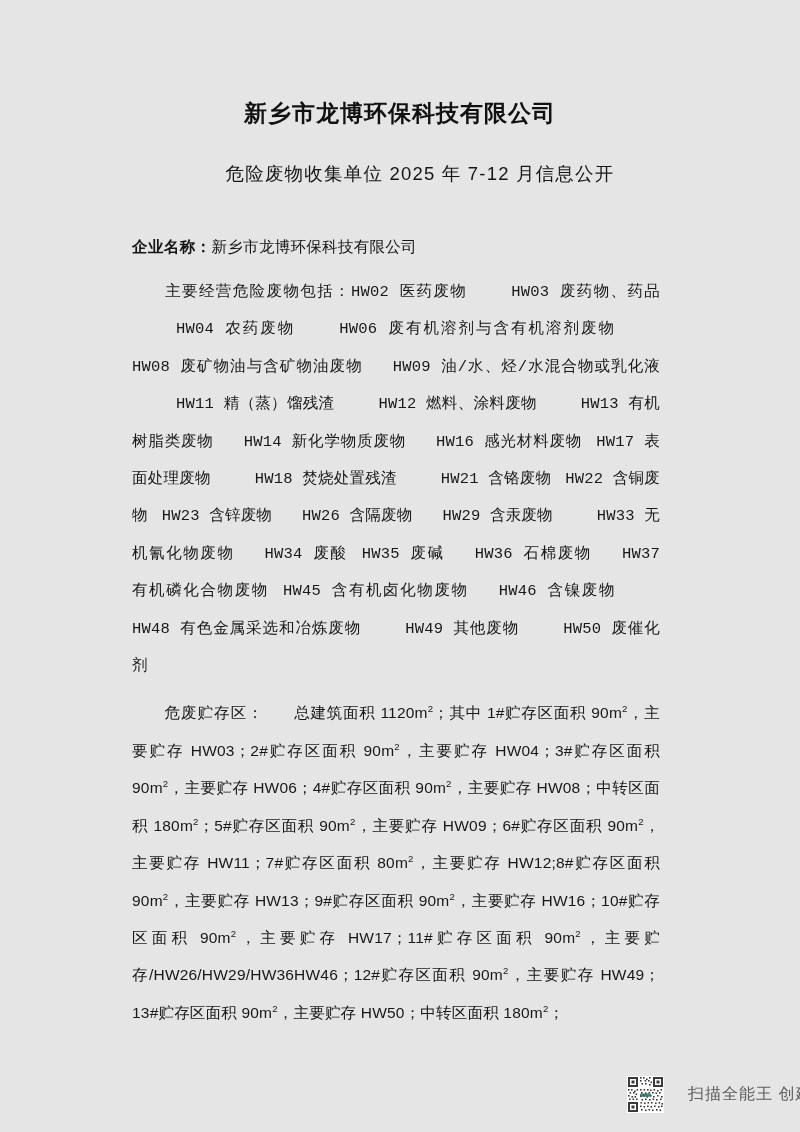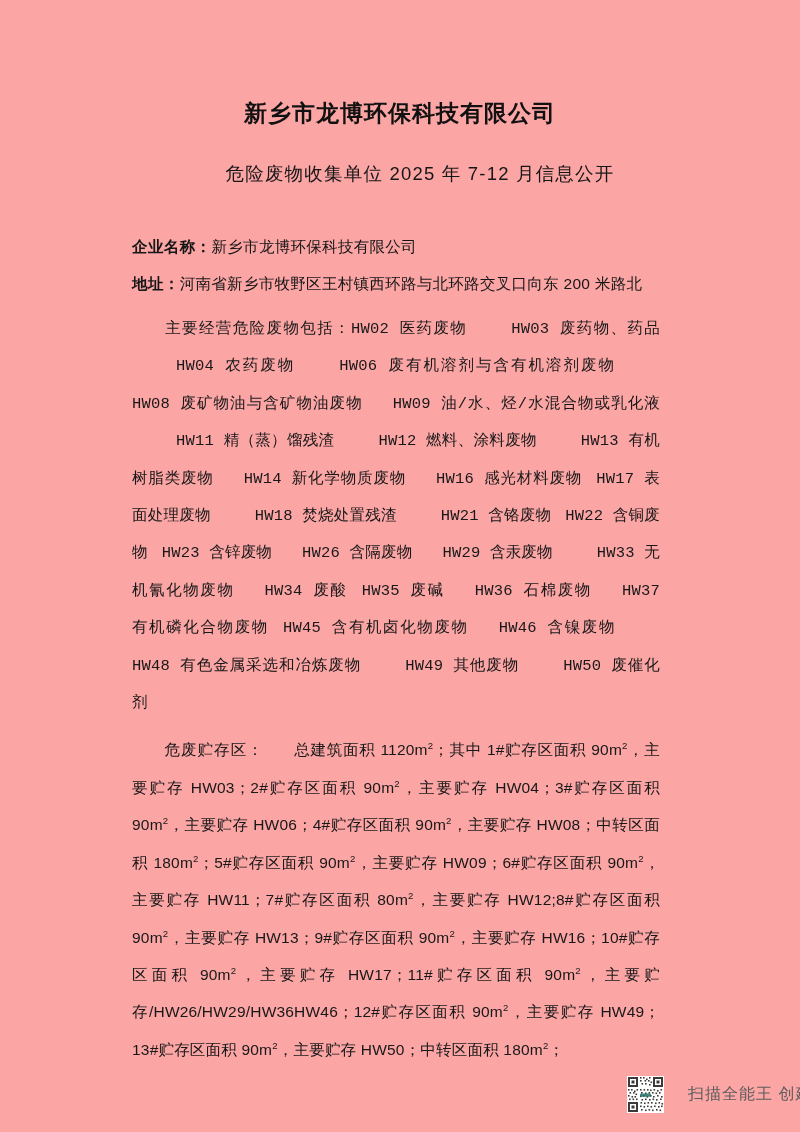--- a/index.html
+++ b/index.html
@@ -12,21 +12,21 @@
     height: 1132px;
     position: relative;
     font-family: "Liberation Sans", "DejaVu Sans", sans-serif;
     color: #1c1c1c;
     overflow: hidden;
   }
 
   .page {
     position: absolute;
     inset: 0;
-    background: #fca5a5;
+    background: #e5e5e5;
   }
 
   
   .doc-title {
     position: absolute;
     top: 98px;
     left: 0;
     width: 800px;
     text-align: center;
     font-size: 23px;
@@ -142,23 +142,20 @@
   <div class="doc-title">新乡市龙博环保科技有限公司</div>
 
   <div class="doc-subtitle">危险废物收集单位 2025 年 7-12 月信息公开</div>
 
   <div class="body-block">
 
     <div class="field-line">
       <span class="field-label">企业名称：</span><span class="field-value">新乡市龙博环保科技有限公司</span>
     </div>
 
-    <div class="field-line">
-      <span class="field-label">地址：</span><span class="field-value">河南省新乡市牧野区王村镇西环路与北环路交叉口向东 200 米路北</span>
-    </div>
 
     <p class="para first-waste"><span class="indent"></span><span>主要经营危险废物包括：</span><span>HW02 医药废物</span><span class="gapw-lg"></span><span>HW03  废药物、药品</span><span class="gapw-lg"></span><span>HW04 农药废物</span><span class="gapw-lg"></span><span>HW06 废有机溶剂与含有机溶剂废物</span><span class="gapw-lg"></span><span>HW08 废矿物油与含矿物油废物</span><span class="gapw"></span><span>HW09 油/水、烃/水混合物或乳化液</span><span class="gapw-lg"></span><span>HW11 精（蒸）馏残渣</span><span class="gapw-lg"></span><span>HW12 燃料、涂料废物</span><span class="gapw-lg"></span><span>HW13 有机树脂类废物</span><span class="gapw"></span><span>HW14 新化学物质废物</span><span class="gapw"></span><span>HW16 感光材料废物</span><span class="gapw-sm"></span><span>HW17 表面处理废物</span><span class="gapw-lg"></span><span>HW18 焚烧处置残渣</span><span class="gapw-lg"></span><span>HW21 含铬废物</span><span class="gapw-sm"></span><span>HW22 含铜废物</span><span class="gapw-sm"></span><span>HW23 含锌废物</span><span class="gapw"></span><span>HW26 含隔废物</span><span class="gapw"></span><span>HW29 含汞废物</span><span class="gapw-lg"></span><span>HW33 无机氰化物废物</span><span class="gapw"></span><span>HW34 废酸</span><span class="gapw-sm"></span><span>HW35 废碱</span><span class="gapw"></span><span>HW36 石棉废物</span><span class="gapw"></span><span>HW37 有机磷化合物废物</span><span class="gapw-sm"></span><span>HW45 含有机卤化物废物</span><span class="gapw"></span><span>HW46 含镍废物</span><span class="gapw-lg"></span><span>HW48 有色金属采选和冶炼废物</span><span class="gapw-lg"></span><span>HW49 其他废物</span><span class="gapw-lg"></span><span>HW50 废催化剂</span></p>
 
     <p class="para storage"><span class="indent"></span><span class="strong-label">危废贮存区：</span><span class="gapw"></span><span>总建筑面积 1120m<sup>2</sup>；</span><span>其中</span><span id="zone-list"><span> 1#贮存区面积 90m<sup>2</sup>，主要贮存 HW03；</span><span>2#贮存区面积 90m<sup>2</sup>，主要贮存 HW04；</span><span>3#贮存区面积 90m<sup>2</sup>，主要贮存 HW06；</span><span>4#贮存区面积 90m<sup>2</sup>，主要贮存 HW08；</span><span>中转区面积 180m<sup>2</sup>；</span><span>5#贮存区面积 90m<sup>2</sup>，主要贮存 HW09；</span><span>6#贮存区面积 90m<sup>2</sup>，主要贮存 HW11；</span><span>7#贮存区面积 80m<sup>2</sup>，主要贮存 HW12;</span><span>8#贮存区面积 90m<sup>2</sup>，主要贮存 HW13；</span><span>9#贮存区面积 90m<sup>2</sup>，主要贮存 HW16；</span><span>10#贮存区面积 90m<sup>2</sup>，主要贮存 HW17；</span><span>11#贮存区面积 90m<sup>2</sup>，主要贮存/HW26/HW29/HW36HW46；</span><span>12#贮存区面积 90m<sup>2</sup>，主要贮存 HW49；</span><span>13#贮存区面积 90m<sup>2</sup>，主要贮存 HW50；</span><span>中转区面积 180m<sup>2</sup>；</span></span></p>
 
   </div>
 
   <div class="watermark">
     <div class="wm-qr">
       <svg width="37" height="37" viewBox="0 0 37 37" aria-hidden="true">

